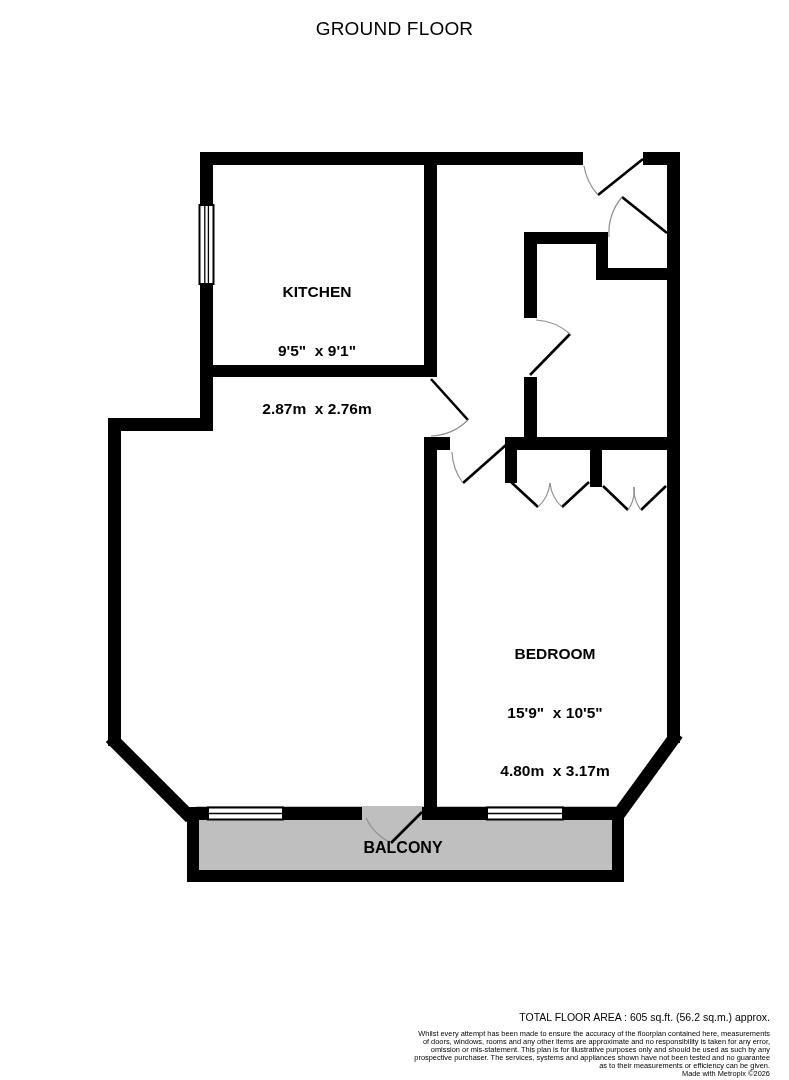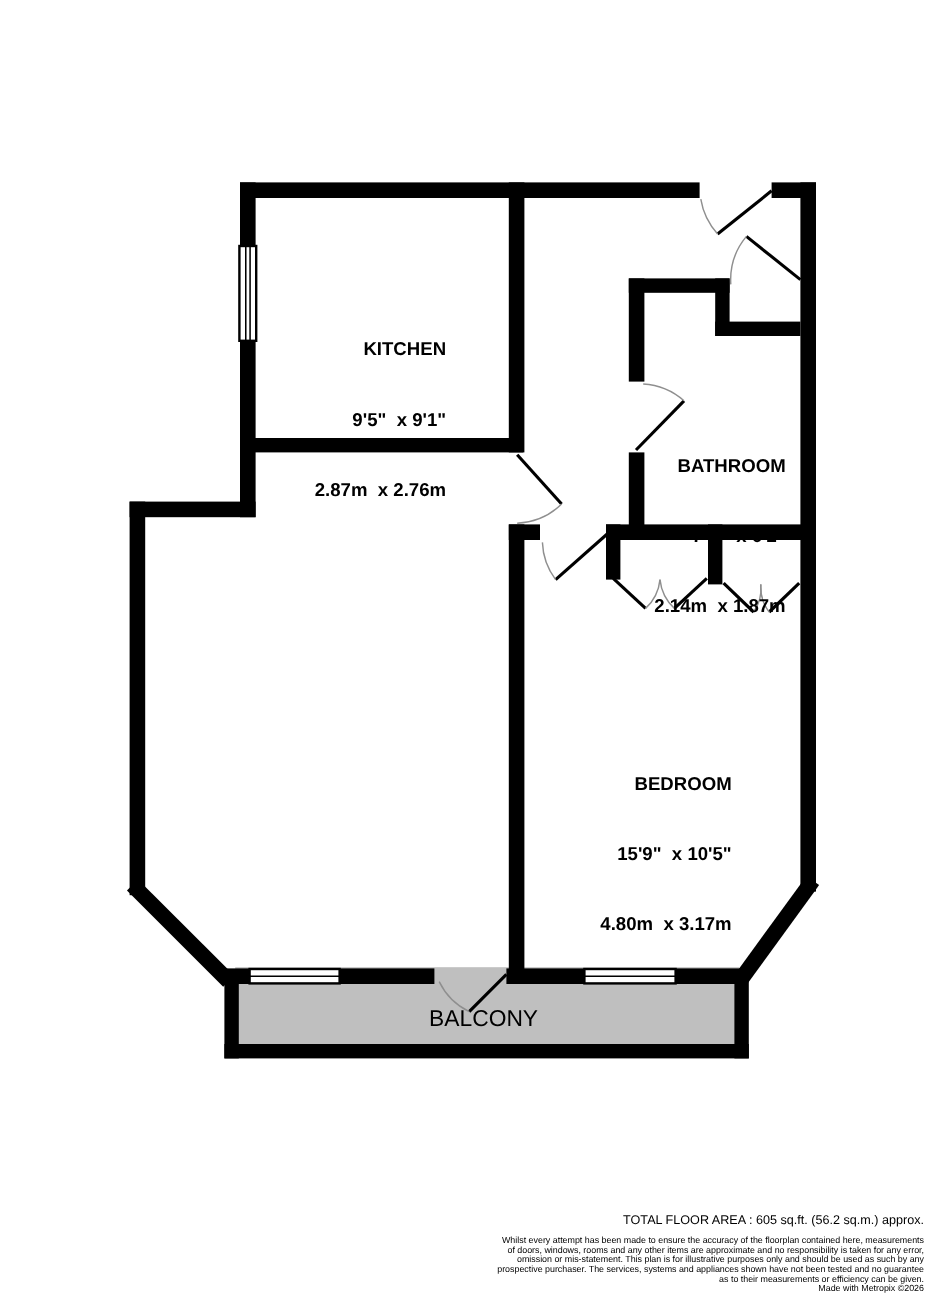--- a/index.html
+++ b/index.html
@@ -1,38 +1,39 @@
 <!DOCTYPE html>
 <html><head>
 <meta charset="utf-8">
 <style>
   html,body{margin:0;padding:0;background:#ffffff;}
   #page{position:relative;width:789px;height:1080px;background:#ffffff;overflow:hidden;
         font-family:"Liberation Sans",sans-serif;color:#000;}
   .abs{position:absolute;}
   .title-block{top:18px;left:0;width:789px;text-align:center;
                font-size:19px;line-height:21.5px;letter-spacing:.2px;}
-  .room-label{transform:translateX(-50%);text-align:right;font-weight:bold;
+  .room-label{transform:translateX(-50%);text-align:center;font-weight:bold;
               font-size:15.5px;line-height:19.5px;white-space:pre;}
-  .balcony-label{transform:translateX(-50%);font-weight:normal;font-size:19px;white-space:pre;}
+  .balcony-label{transform:translateX(-50%);font-weight:bold;font-size:16px;white-space:pre;}
   .footer-total{left:290px;width:480px;text-align:right;font-size:10.5px;line-height:12px;}
   .footer-disclaimer{left:290px;width:480px;text-align:right;font-size:7.4px;line-height:7.9px;}
   svg .wall{fill:#000000;}
   svg .wline{stroke:#000000;}
   svg .leaf{stroke:#000000;stroke-width:2.6;fill:none;}
   svg .swing{stroke:#8f8f8f;stroke-width:1.2;fill:none;}
   svg .win{fill:#ffffff;stroke:#000000;stroke-width:2;}
   svg .winline{stroke:#000000;stroke-width:1.3;}
 </style>
 </head>
 <body>
 
 <div id="page">
 
   <div class="abs title-block">
+    <div>GROUND FLOOR</div>
   </div>
 
   <svg class="abs" style="left:0;top:0" width="789" height="1080" viewBox="0 0 789 1080">
 
     <rect x="196" y="806" width="420" height="68" fill="#bfbfbf"></rect>
 
     <g>
       <rect class="wall" x="200" y="152" width="383" height="13"></rect>
       <rect class="wall" x="643" y="152" width="37" height="13"></rect>
       <rect class="wall" x="667" y="152" width="13" height="591"></rect>
@@ -124,25 +125,20 @@
       </g>
     </g>
   </svg>
 
   <div class="abs room-label" style="left:317px;top:243px">
     <div>KITCHEN</div>
     <div>9'5"  x 9'1"</div>
     <div>2.87m  x 2.76m</div>
   </div>
 
-  <div class="abs room-label" style="left:600px;top:340px">
-    <div>BATHROOM</div>
-    <div>7'0"  x 6'2"</div>
-    <div>2.14m  x 1.87m</div>
-  </div>
 
 
   <div class="abs room-label" style="left:555px;top:605px">
     <div>BEDROOM</div>
     <div>15'9"  x 10'5"</div>
     <div>4.80m  x 3.17m</div>
   </div>
 
   <div class="abs balcony-label" style="left:403px;top:839px">BALCONY</div>
 

